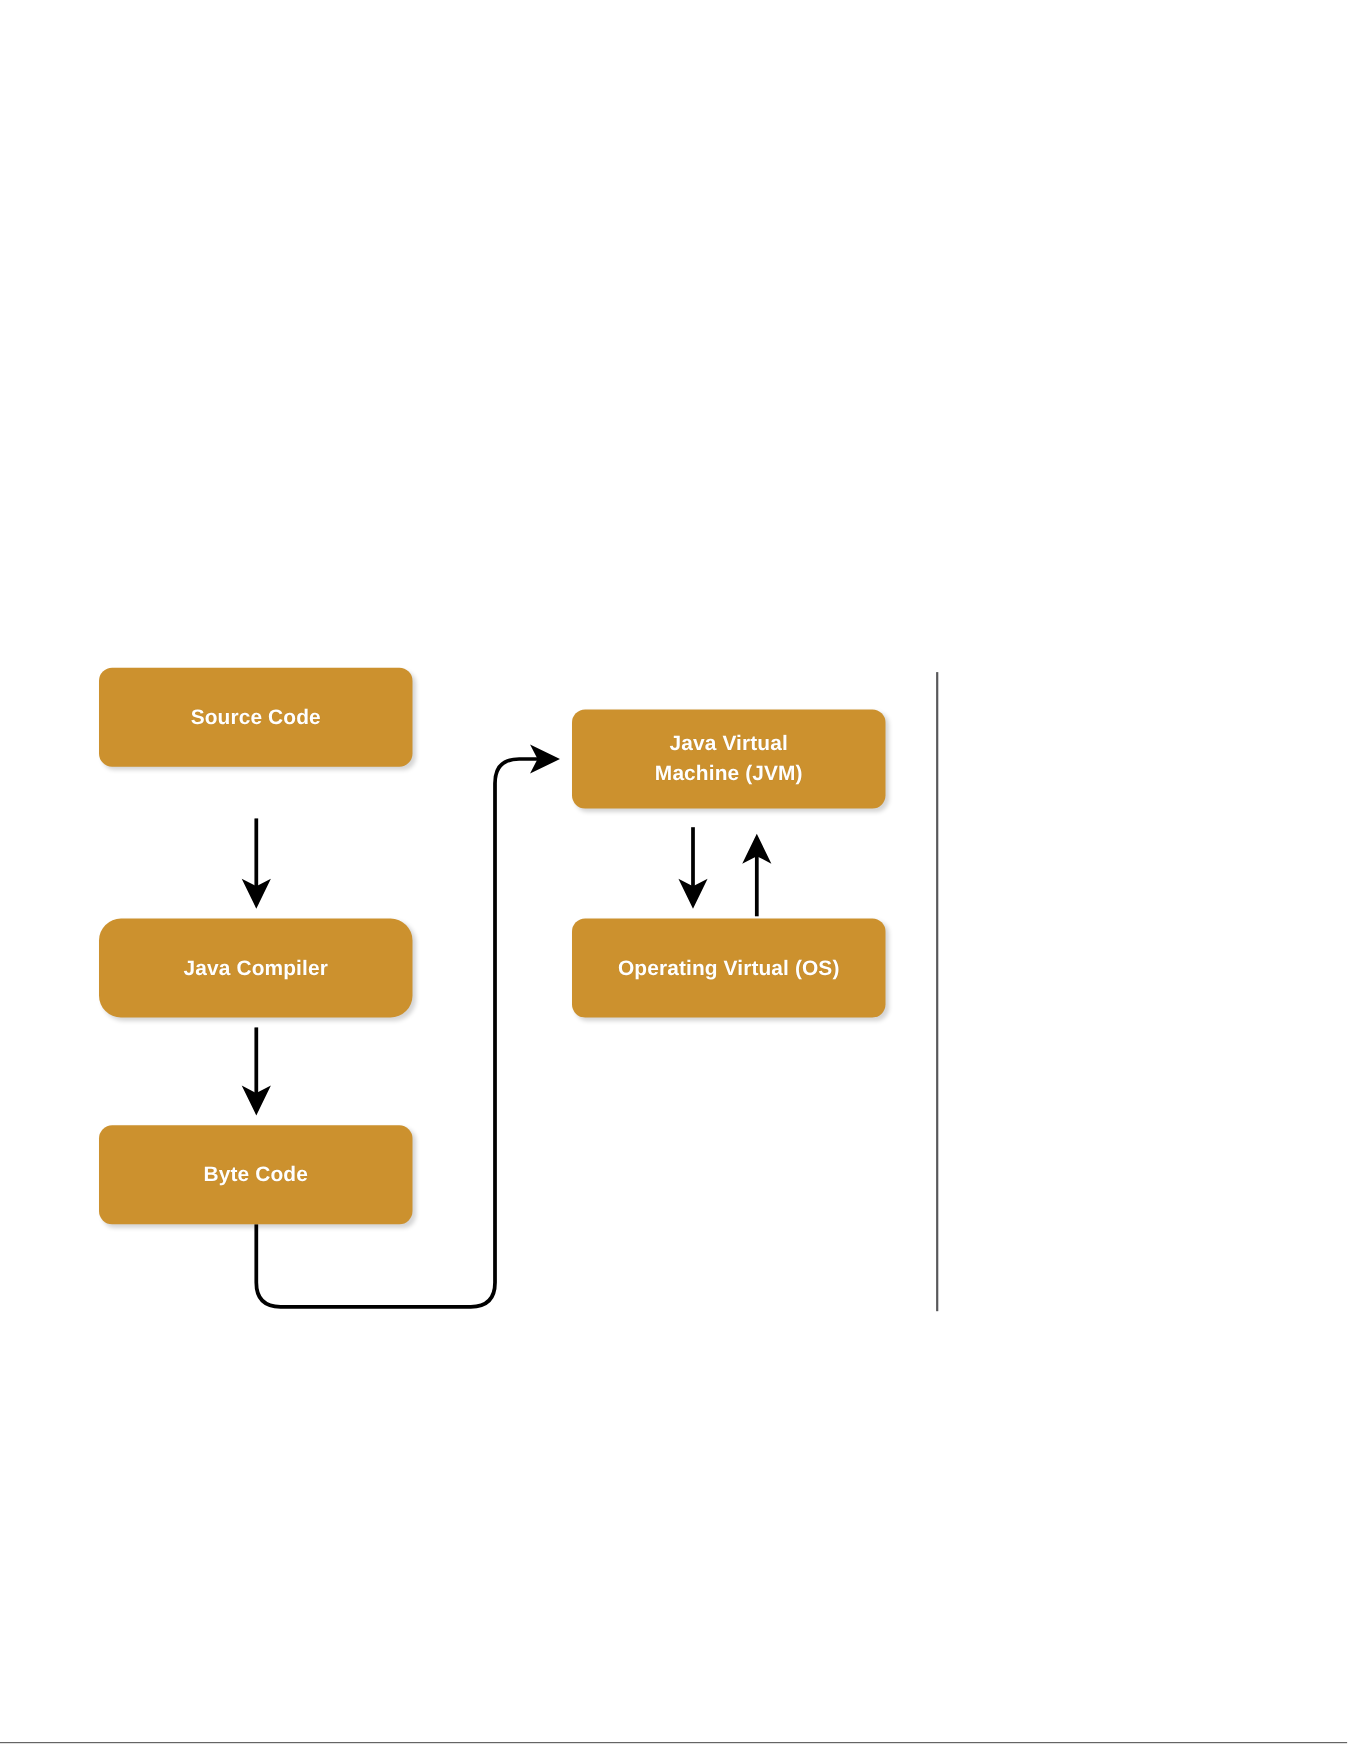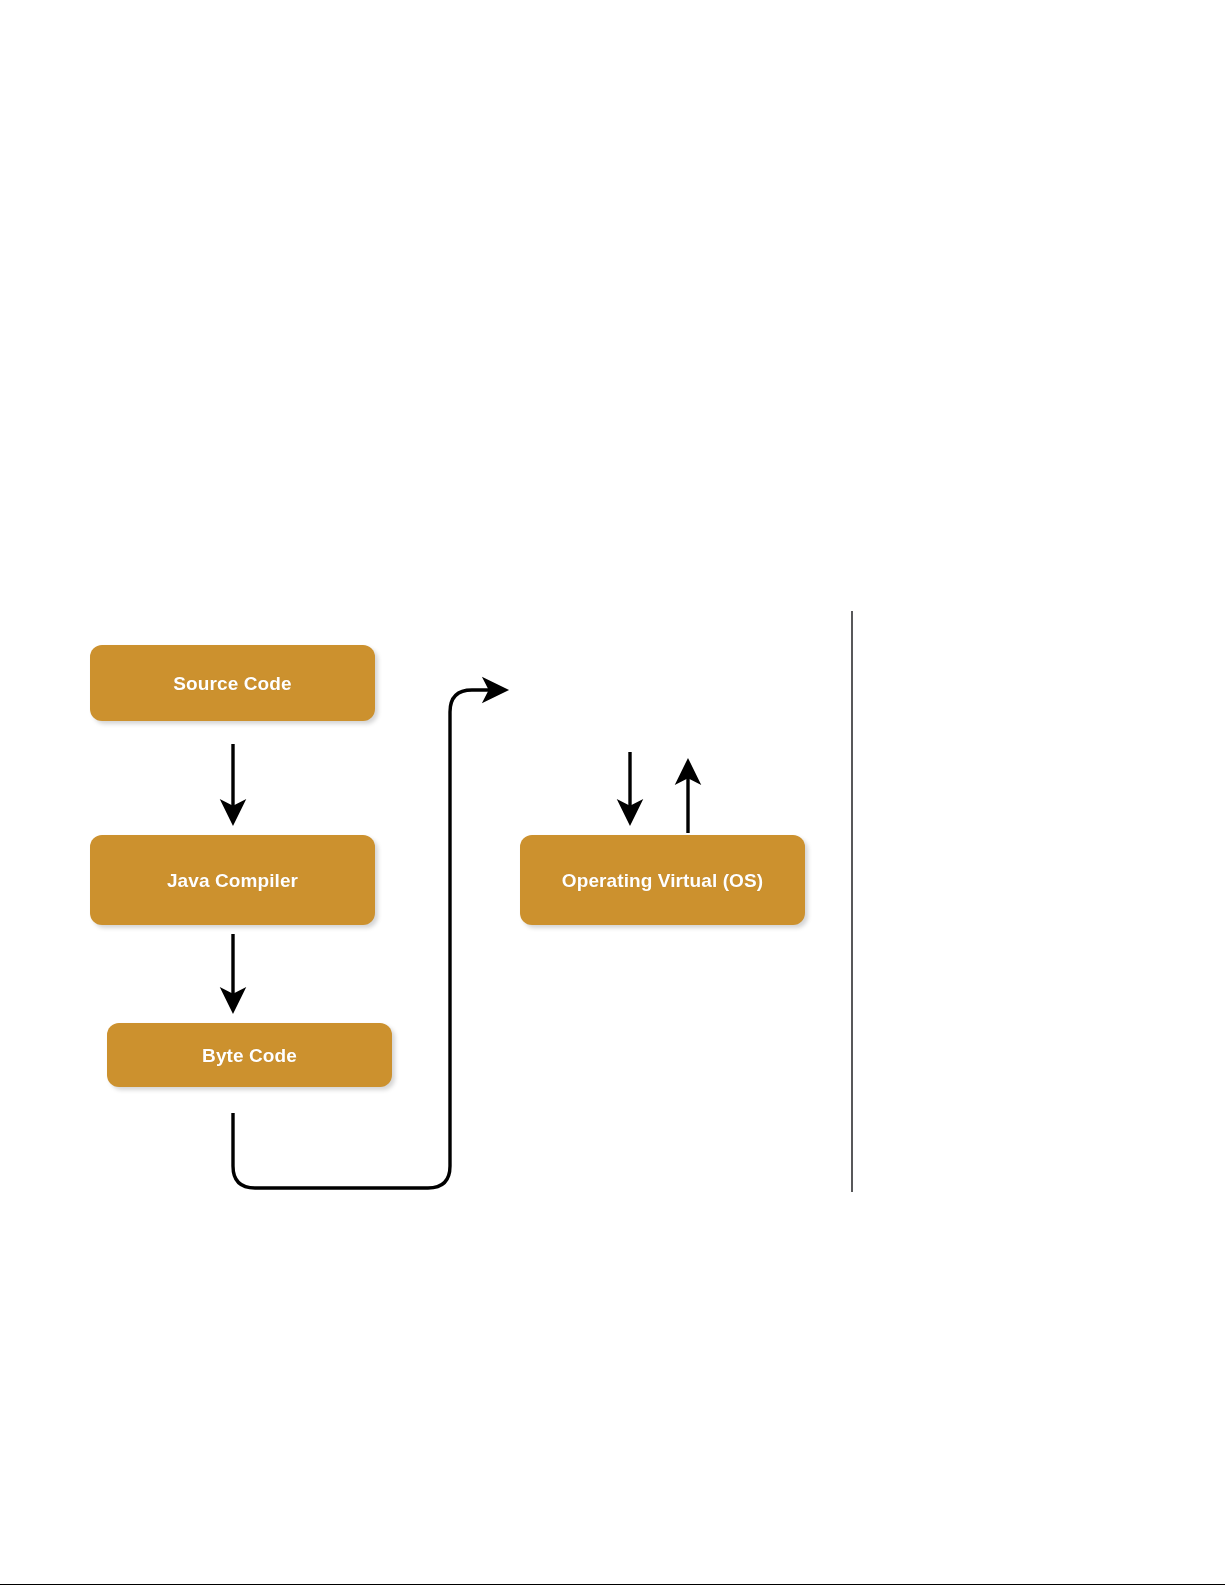--- a/index.html
+++ b/index.html
@@ -92,32 +92,36 @@
 
     <g>
       <line x1="630" y1="752" x2="630" y2="822" stroke="#000000" stroke-width="3.4" marker-end="url(#arrowhead-down)"></line>
     </g>
 
     <g>
       <line x1="688" y1="833" x2="688" y2="762" stroke="#000000" stroke-width="3.4" marker-end="url(#arrowhead-up)"></line>
     </g>
   </svg>
 
-  <div class="node-box" style="left:90px; top:645px; width:285px; height:76px;">
+  <div class="node-box" style="left:90px; top:607px; width:285px; height:90px;">
     <span class="node-label">Source Code</span>
   </div>
 
-  <div class="node-box" style="left:90px; top:835px; width:285px; height:90px;">
+  <div class="node-box" style="left:90px; top:835px; width:285px; height:90px;border-radius:20px;">
     <span class="node-label">Java Compiler</span>
   </div>
 
-  <div class="node-box" style="left:107px; top:1023px; width:285px; height:64px;text-align:center;">
+  <div class="node-box" style="left:90px; top:1023px; width:285px; height:90px;text-align:center;">
     <span class="node-label">Byte Code</span>
   </div>
 
+  <div class="node-box" style="left:520px; top:645px; width:285px; height:90px;">
+    <span class="node-label">Java Virtual
+Machine (JVM)</span>
+  </div>
 
   <div class="node-box" style="left:520px; top:835px; width:285px; height:90px;">
     <span class="node-label">Operating Virtual (OS)</span>
   </div>
 
   <div class="divider-line" style="left:851px; top:611px; width:1.6px; height:581px;"></div>
 
   <div class="page-edge" style="left:0px; top:1584px; width:1225px; height:1px;"></div>
 
 </div>

